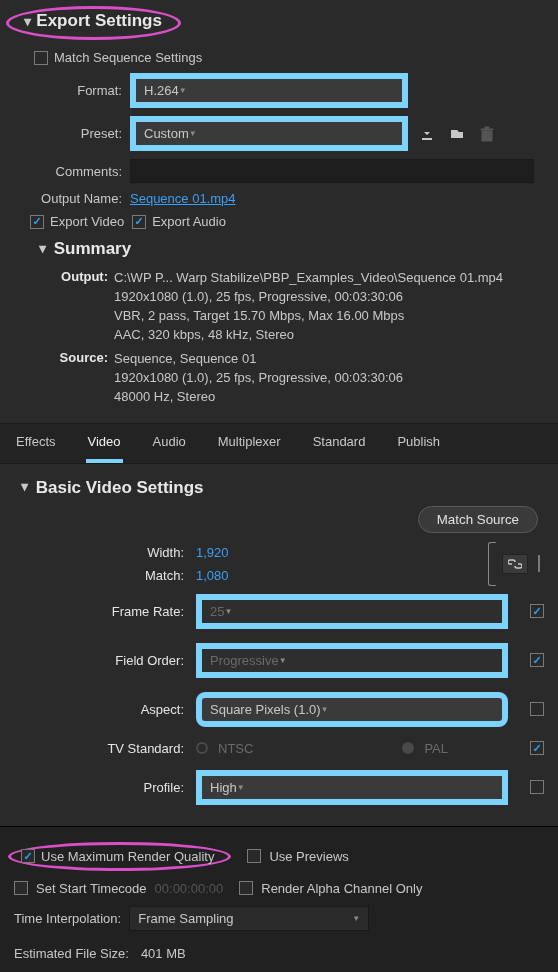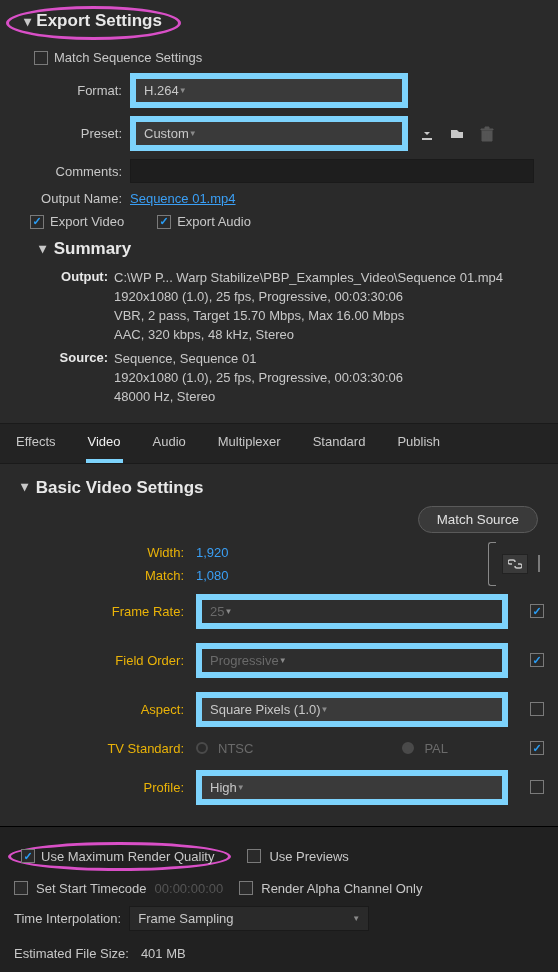--- a/index.html
+++ b/index.html
@@ -25,21 +25,21 @@
 .blue-val { color: #3a9ff5; }
 .summary-block { padding: 4px 12px 12px 48px; }
 .summary-row { display: flex; margin-bottom: 4px; }
 .summary-label { font-weight: bold; width: 66px; text-align: right; padding-right: 6px; color: #e8e8e8; }
 .summary-text { flex: 1; color: #c8c8c8; line-height: 1.45; }
 .tabs { display: flex; gap: 28px; padding: 0 14px; background: #232323; border-top: 1px solid #1a1a1a; border-bottom: 1px solid #1a1a1a; }
 .tab { padding: 10px 2px; color: #c8c8c8; cursor: pointer; }
 .tab.active { color: #f0f0f0; border-bottom: 4px solid #7dd3fc; }
 .basic-panel { background: #2a2a2a; padding: 10px 14px 14px 14px; }
 .basic-row { display: flex; align-items: center; padding: 7px 0; gap: 12px; }
-.basic-label { width: 170px; text-align: right; color: #eab308; }
+.basic-label { width: 170px; text-align: right; color: #e5e5e5; }
 .basic-field { flex: 1; display: flex; align-items: center; }
 .end-check { width: 14px; height: 14px; border: 1px solid #7a7a7a; margin-left: 10px; flex-shrink: 0; }
 .end-check.checked::after { content: "✓"; color: #2a9df4; font-size: 11px; font-weight: bold; display: block; text-align: center; line-height: 12px; }
 .btn { background: #3a3a3a; border: 1px solid #5a5a5a; border-radius: 14px; padding: 5px 18px; color: #e0e0e0; }
 .radio { width: 12px; height: 12px; border: 2px solid #6a6a6a; border-radius: 50%; display: inline-block; }
 .radio.disabled { border-color: #4a4a4a; }
 .link-bracket { border-left: 1px solid #888; border-top: 1px solid #888; border-bottom: 1px solid #888; width: 8px; height: 44px; border-radius: 3px 0 0 3px; }
 .chain-icon { width: 26px; height: 20px; display: inline-flex; align-items: center; justify-content: center; background: #3a3a3a; border: 1px solid #222; margin-left: 6px; }
 .bottom-panel { background: #212121; padding: 10px 14px; border-top: 1px solid #000; }
 .bottom-row { display: flex; align-items: center; gap: 8px; padding: 5px 0; }
@@ -106,21 +106,21 @@
     </div>
   </div>
 
   <div class="row">
     <div class="label-col">Output Name:</div>
     <div class="field-col">
       <span class="link">Sequence 01.mp4</span>
     </div>
   </div>
 
-  <div class="row" style="padding-left:30px;gap:33px;">
+  <div class="row" style="padding-left:30px;gap:8px;">
     <span style="display:inline-flex;align-items:center;gap:6px;">
       <span class="checkbox checked"></span>
       <span>Export Video</span>
     </span>
     <span style="display:inline-flex;align-items:center;gap:6px;">
       <span class="checkbox checked"></span>
       <span>Export Audio</span>
     </span>
   </div>
 
@@ -213,21 +213,21 @@
         <span>Progressive</span>
         <span class="select-arrow">▼</span>
       </div>
     </div>
     <span class="end-check checked"></span>
   </div>
 
   <div class="basic-row">
     <div class="basic-label">Aspect:</div>
     <div class="basic-field">
-      <div class="select" style="flex:1;">
+      <div class="select" style="flex:1;border-radius:9px;">
         <span>Square Pixels (1.0)</span>
         <span class="select-arrow">▼</span>
       </div>
     </div>
     <span class="end-check"></span>
   </div>
 
   <div class="basic-row">
     <div class="basic-label">TV Standard:</div>
     <div class="basic-field" style="gap:10px;">

